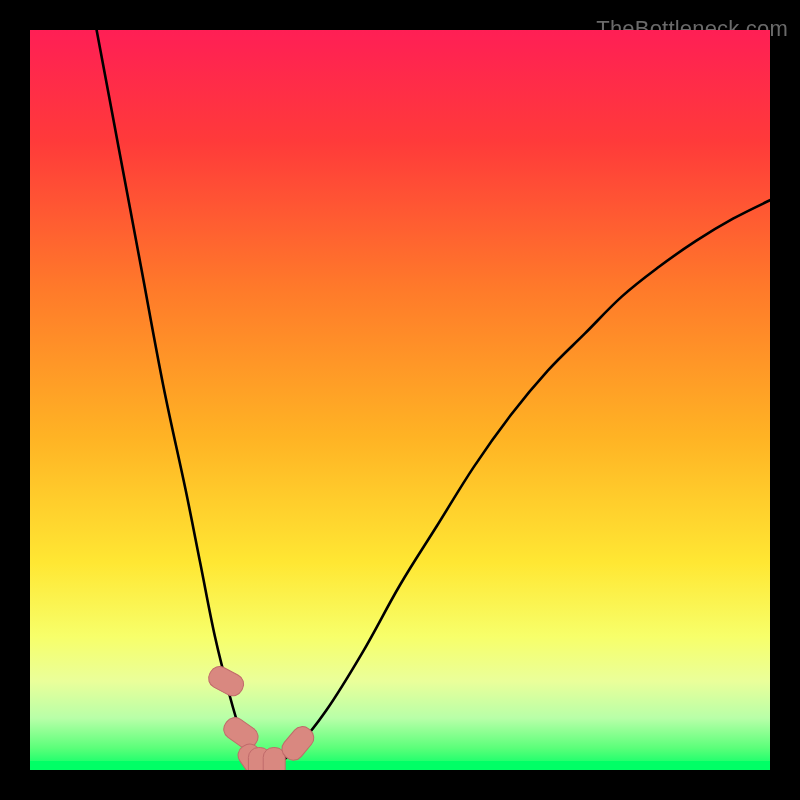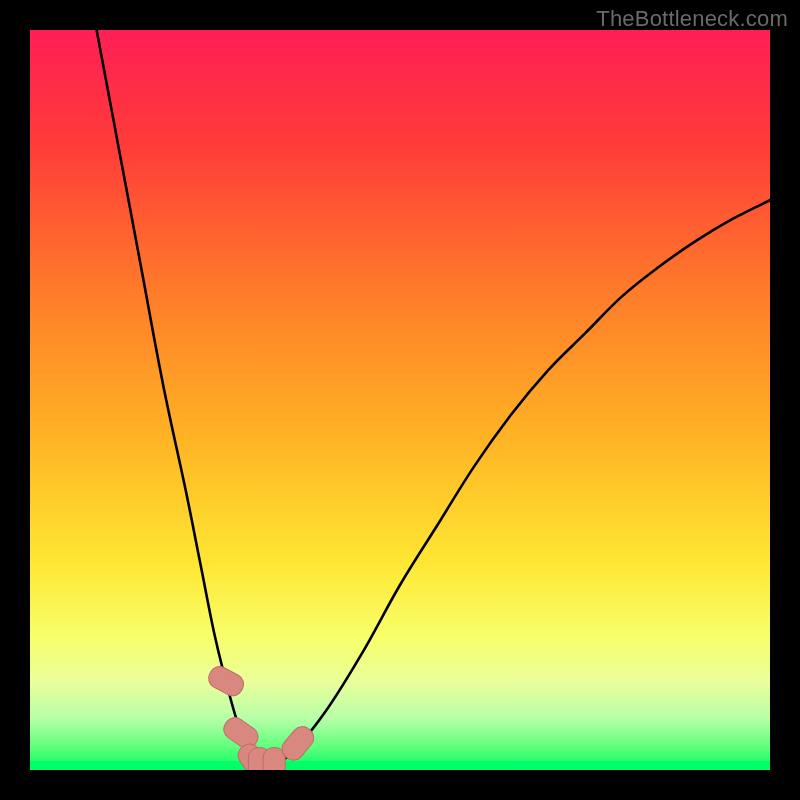--- a/index.html
+++ b/index.html
@@ -27,21 +27,21 @@
   .gradient-bg {
     position: absolute;
     inset: 0;
   }
   .svg-layer {
     position: absolute;
     inset: 0;
   }
   .watermark {
     position: absolute;
-    top: 6px;
+    top: 16px;
     right: 12px;
     color: #6a6a6a;
     font-size: 22px;
     font-weight: 500;
     letter-spacing: 0.2px;
     user-select: none;
   }
 </style>
 </head>
 <body>

